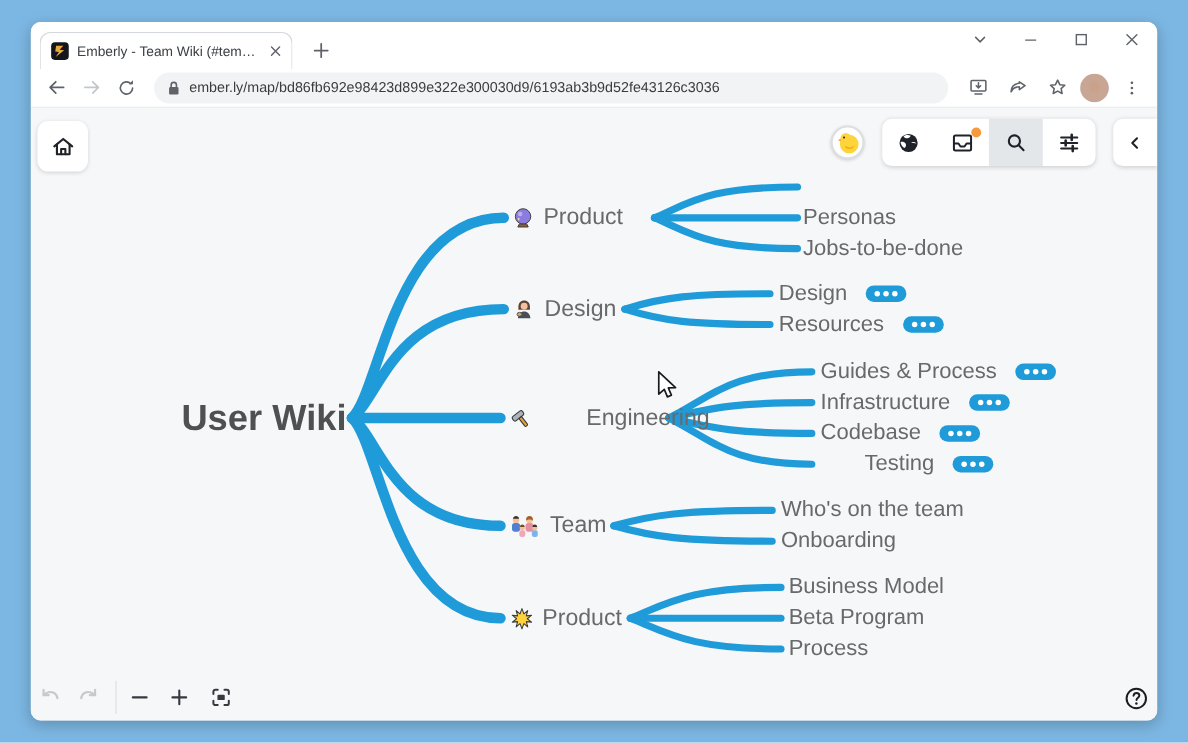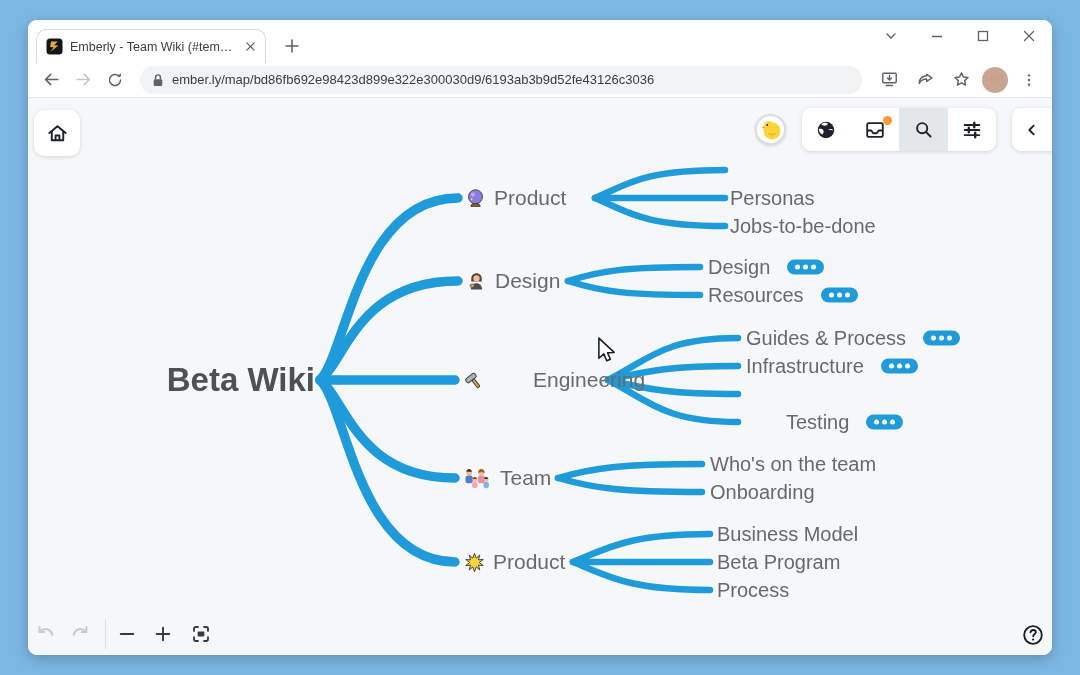--- a/index.html
+++ b/index.html
@@ -207,21 +207,21 @@
           <path d="M530,380 C565,370 592,366 674,366"></path>
           <path d="M530,380 C565,390 592,394 674,394"></path>
 
           <path d="M545,464 C580,450 600,436 682,436"></path>
           <path d="M545,464 L682,464"></path>
           <path d="M545,464 C580,478 600,492 682,492"></path>
         </g>
       </g>
     </svg>
 
-    <div class="root-label">Beta Wiki</div>
+    <div class="root-label">User Wiki</div>
 
     <div class="node branch" style="left:437px; top:100px;">
       <span class="emoji">
         <svg width="21" height="21" viewBox="0 0 24 24">
             <circle cx="12" cy="10" r="8" fill="#8d7ce0" stroke="#3a3a3a" stroke-width="1"></circle>
             <circle cx="9" cy="7.5" r="2.4" fill="#b9aef0"></circle>
             <path d="M7.5 11l.5 1.2 1.2.5-1.2.5-.5 1.2-.5-1.2-1.2-.5 1.2-.5z" fill="#ffe79a"></path>
             <path d="M8 18h8l1.4 3H6.6z" fill="#9c5a28" stroke="#3a3a3a" stroke-width="1"></path>
           </svg>
       </span>
@@ -312,20 +312,28 @@
         </span>
     </div>
     <div class="node leaf" style="left:718px; top:268px;">
       <span>Infrastructure</span>
       <span class="pill">
           <i></i>
           <i></i>
           <i></i>
         </span>
     </div>
+    <div class="node leaf" style="left:718px; top:296px;">
+      <span>Codebase</span>
+      <span class="pill">
+          <i></i>
+          <i></i>
+          <i></i>
+        </span>
+    </div>
     <div class="node leaf" style="left:718px; top:324px;margin-left:40px;">
       <span>Testing</span>
       <span class="pill">
           <i></i>
           <i></i>
           <i></i>
         </span>
     </div>
 
     <div class="node leaf" style="left:682px; top:366px;">

